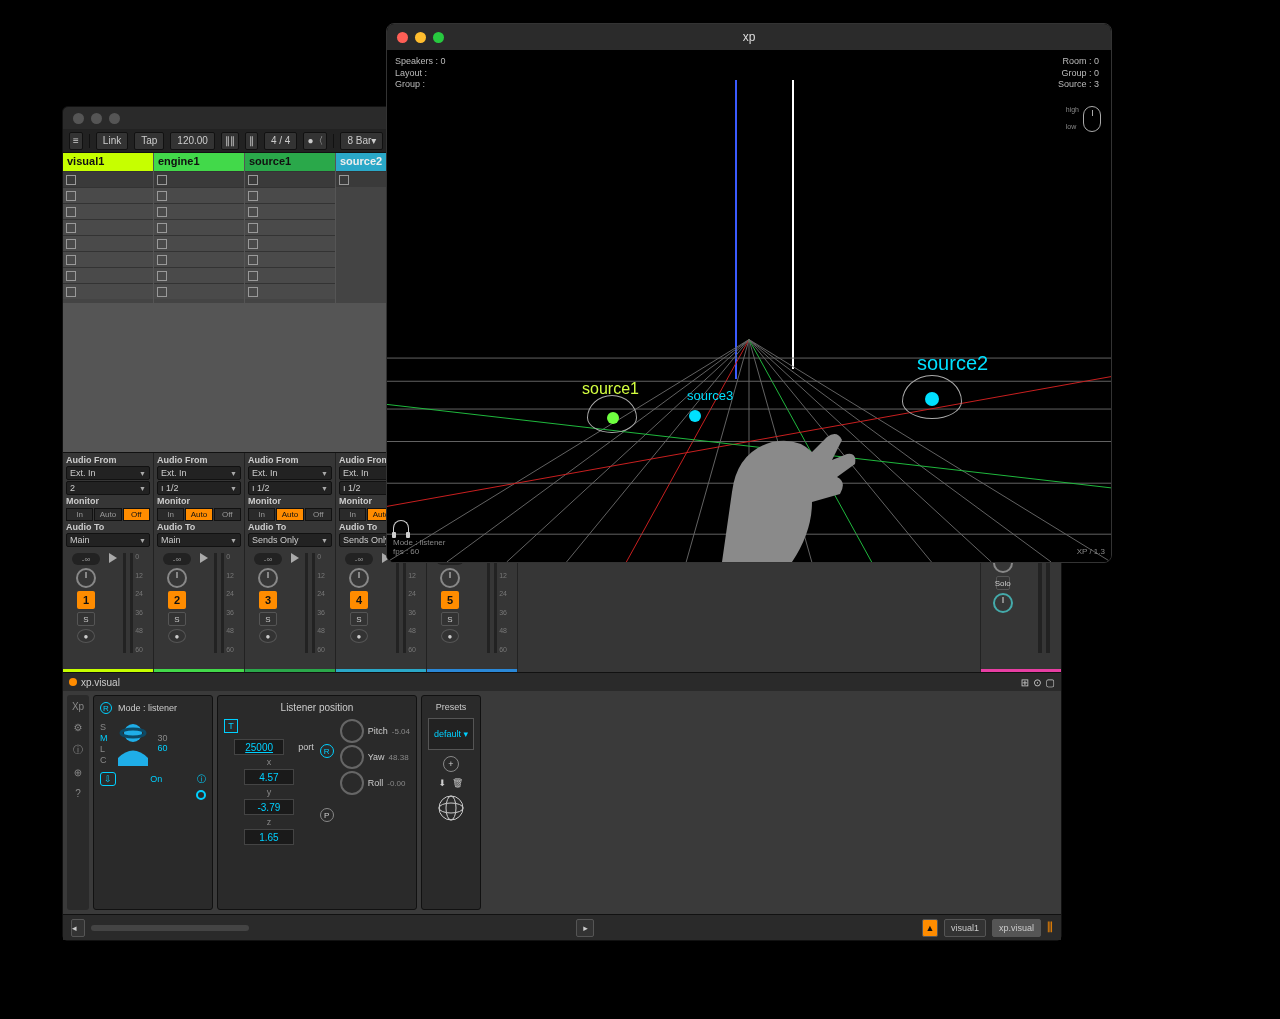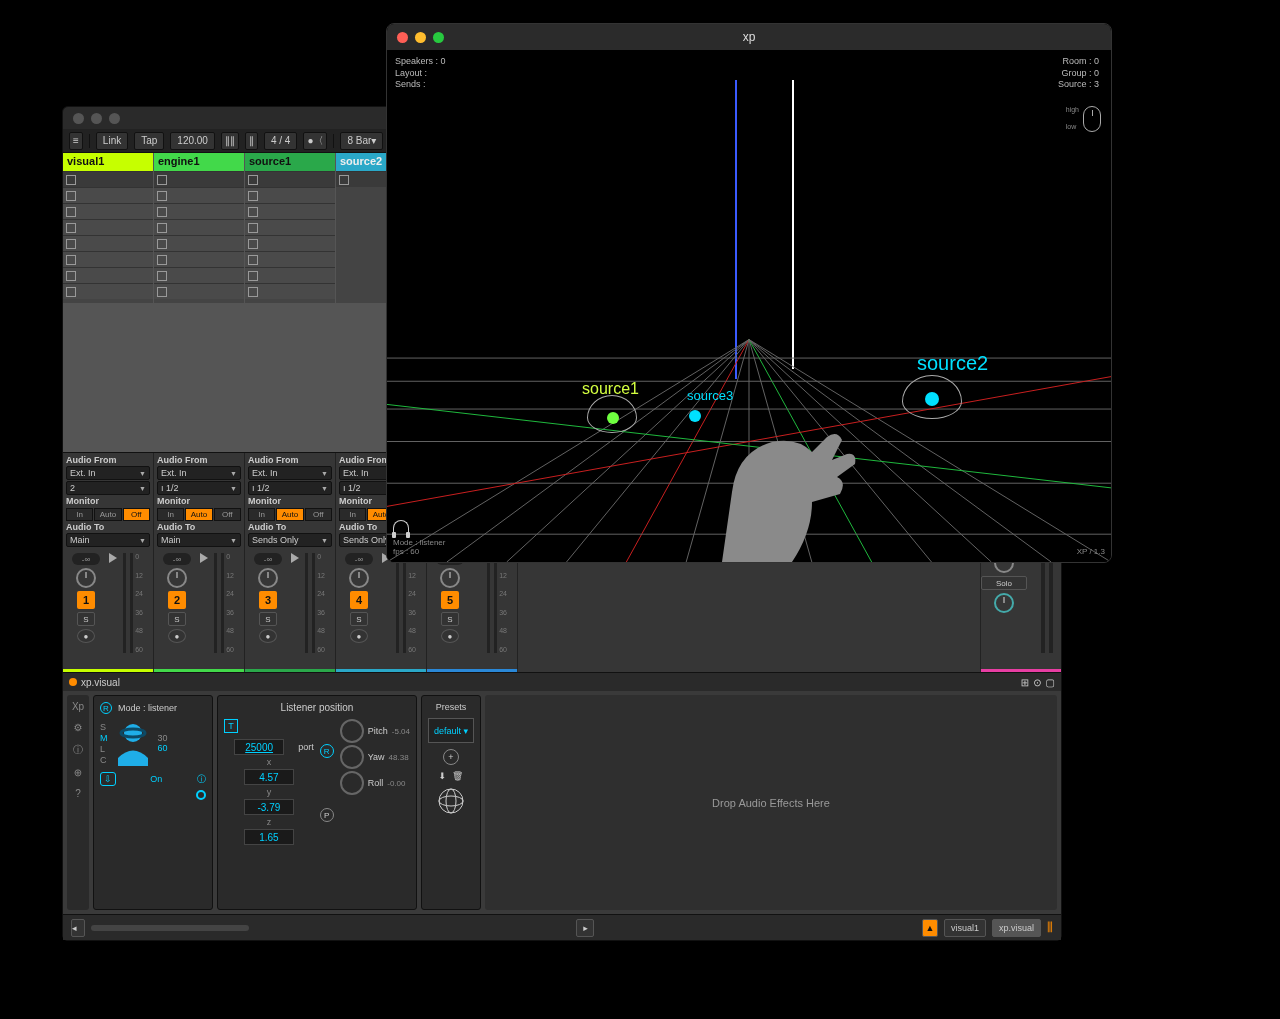--- a/index.html
+++ b/index.html
@@ -77,21 +77,21 @@
 .dev-mode{width:120px;display:flex;flex-direction:column;align-items:center;gap:4px}
 .listener-icon{width:50px;height:50px;position:relative}
 .listener-icon svg{width:100%;height:100%}
 .dev-pos{width:200px}
 .pos-title{text-align:center;margin-bottom:6px;font-size:10px}
 .pos-field{background:#1a1a1a;border:1px solid #444;width:50px;height:16px;display:flex;align-items:center;justify-content:center;color:var(--cyan);font-size:10px;margin:2px auto}
 .pos-field.u{text-decoration:underline}
 .pos-knob-col{display:flex;flex-direction:row;align-items:center;gap:4px}
 .dial{width:24px;height:24px;border:2px solid #666;border-radius:50%}
 .dev-presets{width:60px;display:flex;flex-direction:column;align-items:center;gap:6px}
-.preset-sel{background:#222;border:1px solid #555;width:100%;height:25px;font-size:9px;display:flex;align-items:center;justify-content:center;color:var(--cyan)}
+.preset-sel{background:#222;border:1px solid #555;width:100%;height:32px;font-size:9px;display:flex;align-items:center;justify-content:center;color:var(--cyan)}
 .drop-area{flex:1;background:#2f2f2f;display:flex;align-items:center;justify-content:center;color:#999;font-size:11px;border-radius:3px}
 
 .ableton-bottom{height:26px;background:#2a2a2a;border-top:1px solid #111;display:flex;align-items:center;gap:6px;padding:0 8px}
 .ableton-bottom .spacer{flex:1}
 .bot-btn{height:18px;padding:0 6px;background:#333;border:1px solid #555;font-size:9px;display:flex;align-items:center;border-radius:2px}
 .bot-btn.orange{background:var(--orange);color:#111}
 
 
 .xp{position:absolute;left:386px;top:23px;width:726px;height:540px;background:#000;border:1px solid #333;border-radius:8px;display:flex;flex-direction:column;overflow:hidden}
 .xp-titlebar{height:26px;background:#2b2b2b;display:flex;align-items:center;padding:0 10px;gap:7px;position:relative}
@@ -464,21 +464,21 @@
             <span>36</span>
             <span>48</span>
             <span>60</span>
           </div>
         </div>
     </div>
     <div class="mix-filler"></div>
     <div class="mix-col" style="width:80px">
       <div class="mix-left">
         <div class="knob"></div>
-        <div class="s-btn" style="width:46px">Solo</div>
+        <div class="s-btn" style="width:14px">Solo</div>
         <div class="knob" style="border-color:#4aa"></div>
       </div>
       <div class="play-tri"></div>
       <div class="fader">
           <div class="fader-track"></div>
           <div class="fader-track"></div>
         </div>
     </div>
   </div>
 
@@ -592,21 +592,20 @@
           <span>⬇</span>
           <span>🗑</span>
         </div>
         <svg width="28" height="28">
             <circle cx="14" cy="14" r="12" fill="none" stroke="#ccc"></circle>
             <ellipse cx="14" cy="14" rx="12" ry="5" fill="none" stroke="#ccc"></ellipse>
             <ellipse cx="14" cy="14" rx="5" ry="12" fill="none" stroke="#ccc"></ellipse>
           </svg>
       </div>
 
-      <div class="drop-area">Drop Audio Effects Here</div>
     </div>
   </div>
 
   <div class="ableton-bottom">
     <div class="bot-btn" style="width:14px;padding:0">◂</div>
     <div style="flex:0.5;height:6px;background:#444;border-radius:3px"></div>
     <div class="spacer"></div>
     <div class="bot-btn" style="width:18px;justify-content:center">▸</div>
     <div class="spacer"></div>
     <div class="bot-btn orange" style="width:16px;justify-content:center">▲</div>
@@ -620,21 +619,21 @@
   <div class="xp-titlebar">
     <div class="r"></div>
     <div class="y"></div>
     <div class="g"></div>
     <div class="xp-title">xp</div>
   </div>
   <div class="xp-body">
     <div class="xp-info left">
       <div>Speakers :  0</div>
       <div>Layout :</div>
-      <div>Sends :</div>
+      <div>Group :</div>
     </div>
     <div class="xp-info right">
       <div>Room :  0</div>
       <div>Group :  0</div>
       <div>Source :  3</div>
     </div>
     <div class="mouse-lbl">
       <div>high</div><br><div>low</div>
     </div>
     <div class="mouse-icon"></div>

